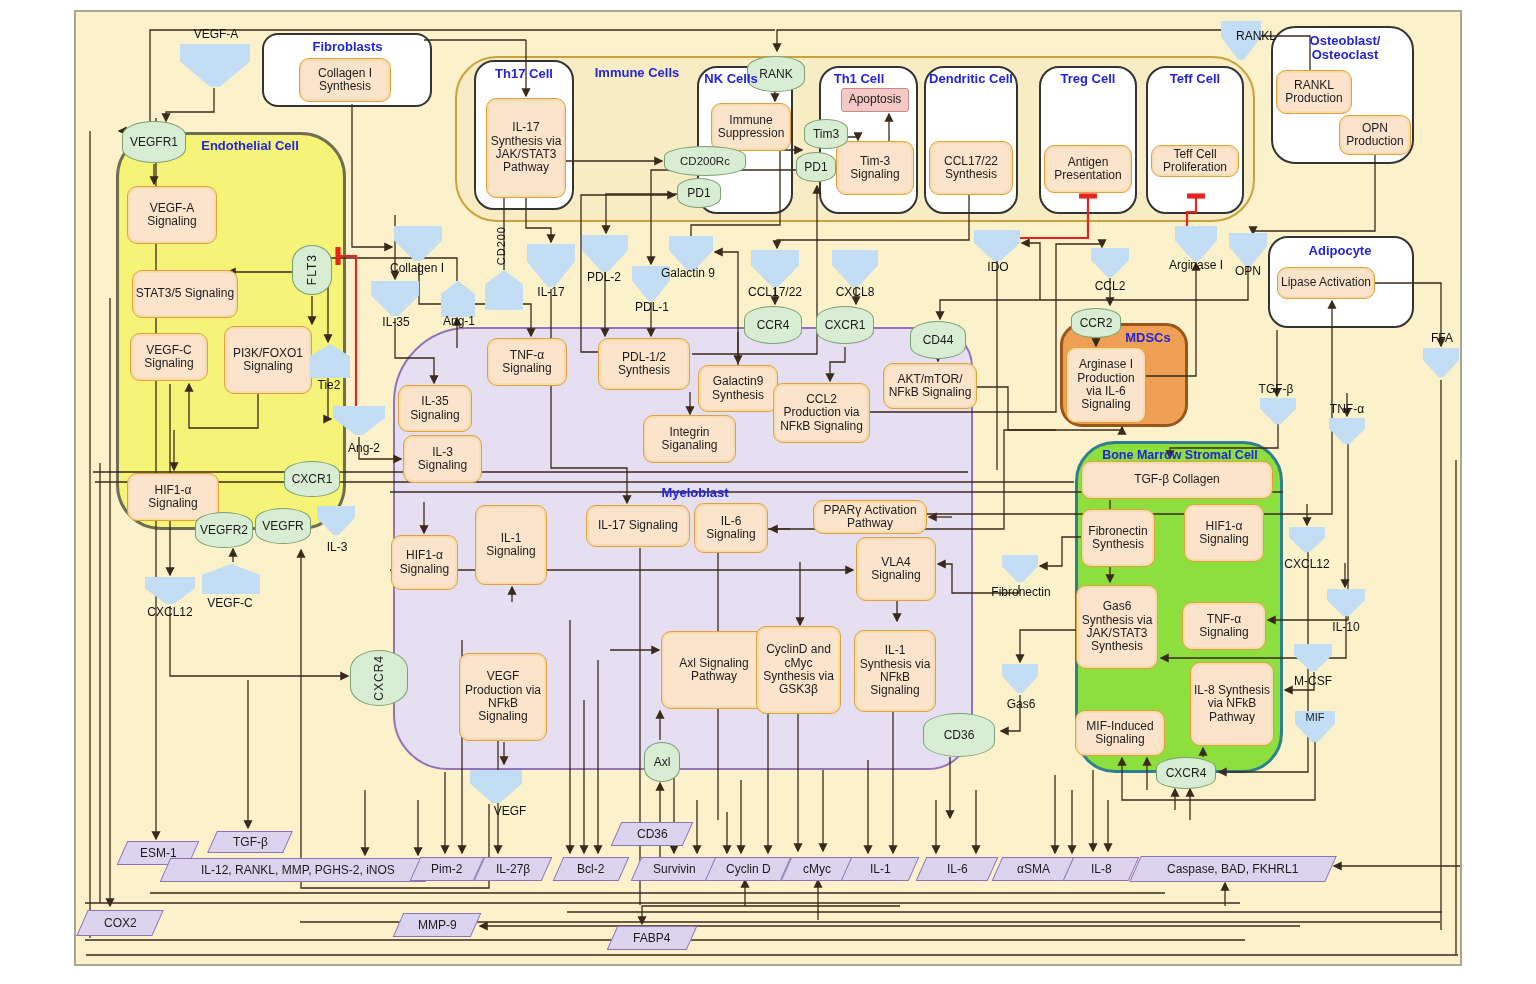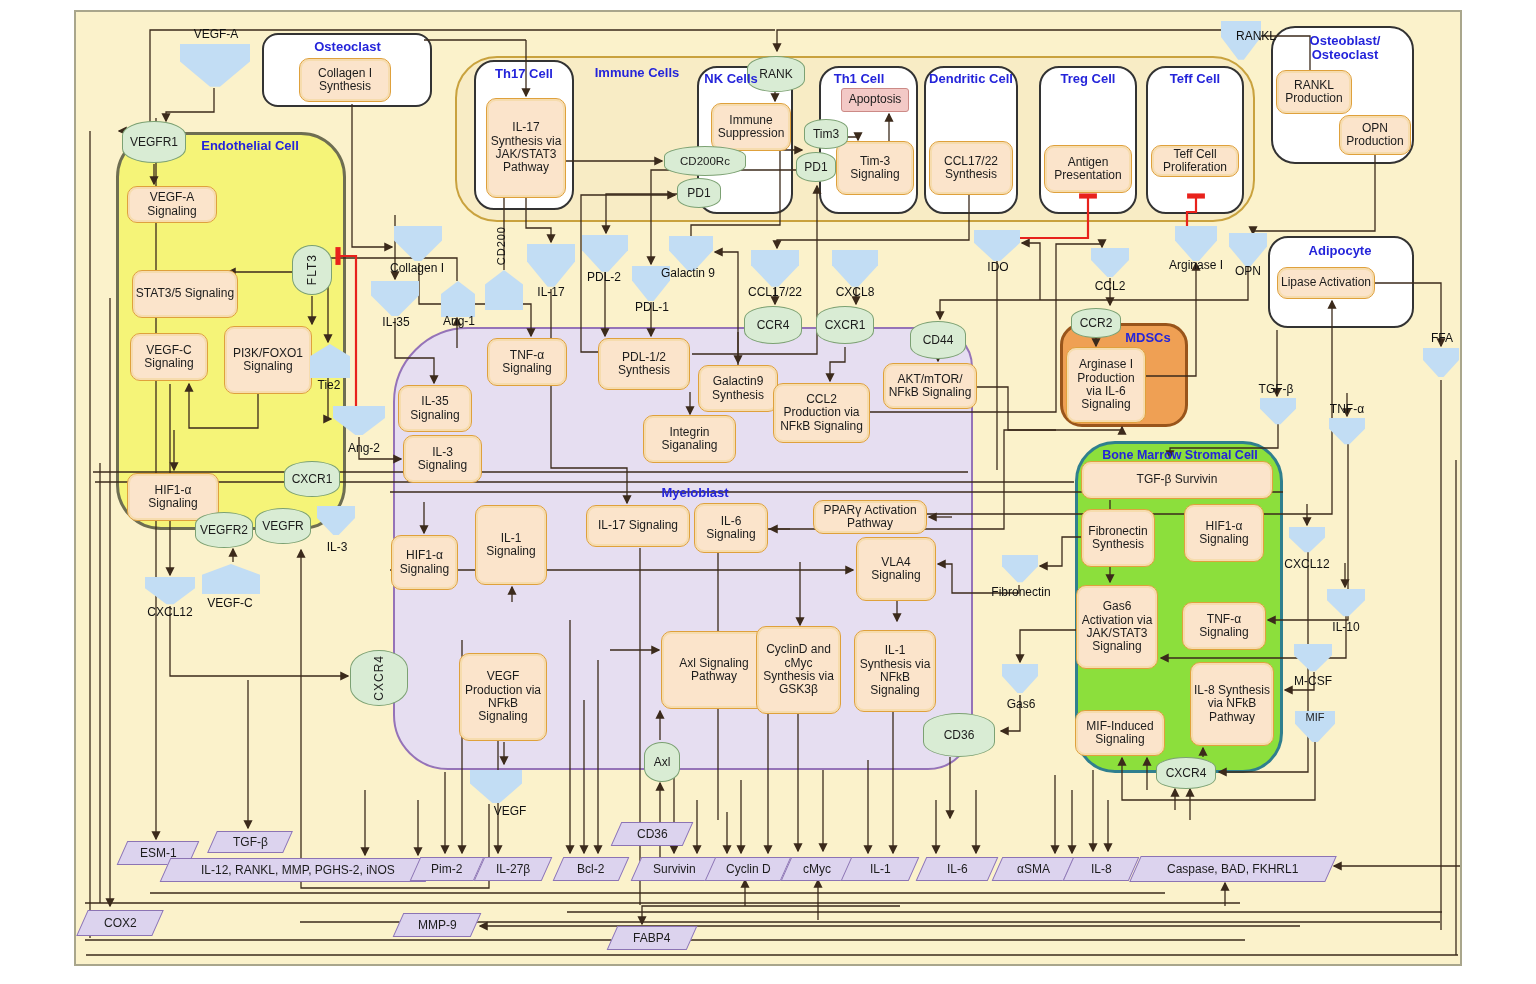--- a/index.html
+++ b/index.html
@@ -38,21 +38,21 @@
 </style>
 </head>
 <body>
 
 <div class="canvas"></div>
 
 <div class="cmp" style="left:116px;top:132px;width:230px;height:398px;background:#F5F478;border:3px solid #6e6e52;border-radius:45px"></div>
 <div class="clabel" style="left:185px;top:139px;width:130px">Endothelial Cell</div>
 
 <div class="cmp" style="left:262px;top:33px;width:170px;height:74px;background:#fff;border:2px solid #333;border-radius:16px"></div>
-<div class="clabel" style="left:300px;top:40px;width:95px">Osteoclast</div>
+<div class="clabel" style="left:300px;top:40px;width:95px">Fibroblasts</div>
 
 <div class="cmp" style="left:455px;top:56px;width:800px;height:166px;background:#F8ECC5;border:2.5px solid #C9A23E;border-radius:42px"></div>
 <div class="clabel" style="left:592px;top:66px;width:90px">Immune Cells</div>
 
 <div class="cmp" style="left:474px;top:60px;width:100px;height:150px;background:#fff;border:2px solid #333;border-radius:20px"></div>
 <div class="clabel" style="left:489px;top:67px;width:70px">Th17 Cell</div>
 
 <div class="cmp" style="left:697px;top:66px;width:96px;height:148px;background:#fff;border:2px solid #333;border-radius:20px"></div>
 <div class="clabel" style="left:700px;top:72px;width:62px">NK Cells</div>
 
@@ -238,21 +238,21 @@
 <div class="proc" style="left:486px;top:98px;width:80px;height:100px">IL-17 Synthesis via JAK/STAT3 Pathway</div>
 <div class="proc" style="left:711px;top:103px;width:80px;height:48px">Immune Suppression</div>
 <div class="proc pink" style="left:841px;top:88px;width:68px;height:24px">Apoptosis</div>
 <div class="proc" style="left:836px;top:141px;width:78px;height:54px">Tim-3 Signaling</div>
 <div class="proc" style="left:929px;top:141px;width:84px;height:54px">CCL17/22 Synthesis</div>
 <div class="proc" style="left:1044px;top:145px;width:88px;height:48px">Antigen Presentation</div>
 <div class="proc" style="left:1151px;top:145px;width:88px;height:32px">Teff Cell Proliferation</div>
 <div class="proc" style="left:1276px;top:70px;width:76px;height:44px">RANKL Production</div>
 <div class="proc" style="left:1339px;top:115px;width:72px;height:40px">OPN Production</div>
 <div class="proc" style="left:1277px;top:267px;width:98px;height:32px">Lipase Activation</div>
-<div class="proc" style="left:127px;top:186px;width:90px;height:37px">VEGF-A Signaling</div>
+<div class="proc" style="left:127px;top:186px;width:90px;height:58px">VEGF-A Signaling</div>
 <div class="proc" style="left:132px;top:270px;width:106px;height:48px">STAT3/5 Signaling</div>
 <div class="proc" style="left:130px;top:333px;width:78px;height:48px">VEGF-C Signaling</div>
 <div class="proc" style="left:224px;top:326px;width:88px;height:68px">PI3K/FOXO1 Signaling</div>
 <div class="proc" style="left:127px;top:473px;width:92px;height:48px">HIF1-α Signaling</div>
 <div class="proc" style="left:487px;top:338px;width:80px;height:48px">TNF-α Signaling</div>
 <div class="proc" style="left:598px;top:338px;width:92px;height:52px">PDL-1/2 Synthesis</div>
 <div class="proc" style="left:698px;top:365px;width:80px;height:47px">Galactin9 Synthesis</div>
 <div class="proc" style="left:773px;top:383px;width:97px;height:60px">CCL2 Production via NFkB Signaling</div>
 <div class="proc" style="left:883px;top:363px;width:94px;height:46px">AKT/mTOR/ NFkB Signaling</div>
 <div class="proc" style="left:398px;top:385px;width:74px;height:47px">IL-35 Signaling</div>
@@ -262,24 +262,24 @@
 <div class="proc" style="left:694px;top:503px;width:74px;height:50px">IL-6 Signaling</div>
 <div class="proc" style="left:813px;top:500px;width:114px;height:34px">PPARγ Activation Pathway</div>
 <div class="proc" style="left:856px;top:537px;width:80px;height:64px">VLA4 Signaling</div>
 <div class="proc" style="left:391px;top:535px;width:67px;height:55px">HIF1-α Signaling</div>
 <div class="proc" style="left:475px;top:505px;width:72px;height:80px">IL-1 Signaling</div>
 <div class="proc" style="left:459px;top:653px;width:88px;height:88px">VEGF Production via NFkB Signaling</div>
 <div class="proc" style="left:661px;top:631px;width:106px;height:78px">Axl Signaling Pathway</div>
 <div class="proc" style="left:756px;top:626px;width:85px;height:88px">CyclinD and cMyc Synthesis via GSK3β</div>
 <div class="proc" style="left:854px;top:630px;width:82px;height:82px">IL-1 Synthesis via NFkB Signaling</div>
 <div class="proc" style="left:1066px;top:347px;width:80px;height:76px">Arginase I Production via IL-6 Signaling</div>
-<div class="proc" style="left:1081px;top:461px;width:192px;height:38px">TGF-β Survivin</div>
+<div class="proc" style="left:1081px;top:461px;width:192px;height:38px">TGF-β Collagen</div>
 <div class="proc" style="left:1081px;top:509px;width:74px;height:58px">Fibronectin Synthesis</div>
 <div class="proc" style="left:1184px;top:504px;width:80px;height:58px">HIF1-α Signaling</div>
-<div class="proc" style="left:1076px;top:585px;width:82px;height:84px">Gas6 Activation via JAK/STAT3 Signaling</div>
+<div class="proc" style="left:1076px;top:585px;width:82px;height:84px">Gas6 Synthesis via JAK/STAT3 Synthesis</div>
 <div class="proc" style="left:1182px;top:602px;width:84px;height:48px">TNF-α Signaling</div>
 <div class="proc" style="left:1190px;top:662px;width:84px;height:84px">IL-8 Synthesis via NFkB Pathway</div>
 <div class="proc" style="left:1075px;top:710px;width:90px;height:46px">MIF-Induced Signaling</div>
 
 <div class="cyl" style="left:122px;top:121px;width:64px;height:42px">VEGFR1</div>
 <div class="cyl" style="left:292px;top:245px;width:40px;height:50px">
     <span class="vtext">FLT3</span>
   </div>
 <div class="cyl" style="left:284px;top:461px;width:56px;height:36px">CXCR1</div>
 <div class="cyl" style="left:195px;top:512px;width:58px;height:36px">VEGFR2</div>

